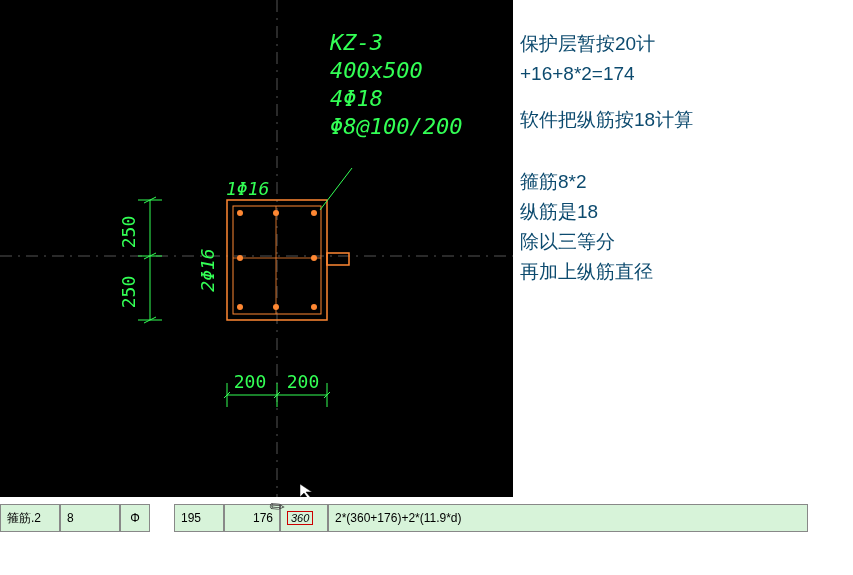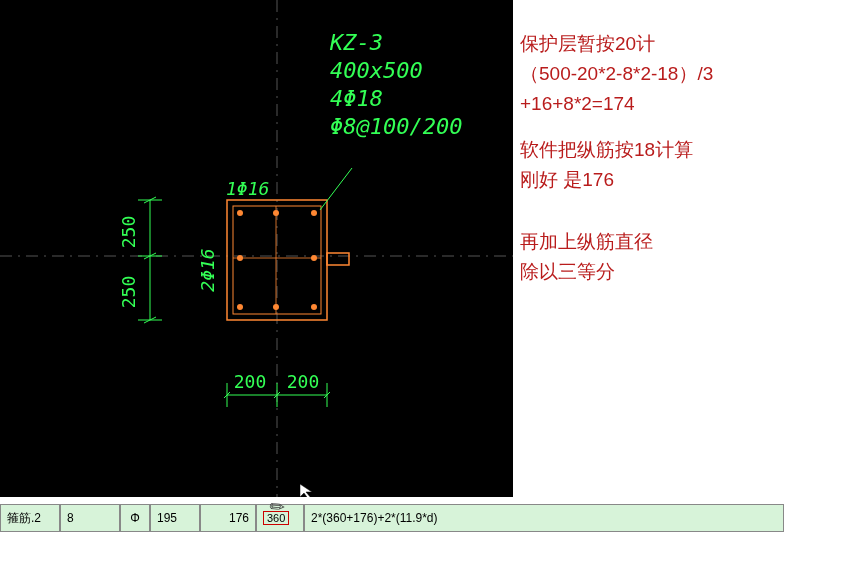--- a/index.html
+++ b/index.html
@@ -1,32 +1,32 @@
 <!DOCTYPE html>
 <html><head>
 <meta charset="utf-8">
 <style>
   * { box-sizing: border-box; margin: 0; padding: 0; }
   html, body { width: 853px; height: 575px; font-family: "Microsoft YaHei", SimSun, sans-serif; background: #fff; }
   .wrap { width: 853px; height: 575px; position: relative; }
   .cad { position: absolute; left: 0; top: 0; width: 513px; height: 497px; background: #000; }
   .cad-svg { position: absolute; left: 0; top: 0; }
-  .annot { position: absolute; left: 520px; top: 30px; width: 320px; color: #b91c1c; font-size: 19px; line-height: 28px; }
+  .annot { position: absolute; left: 520px; top: 30px; width: 320px; color: #0c4a6e; font-size: 19px; line-height: 28px; }
   .annot p { margin-bottom: 2px; }
   .gap { height: 16px; }
   .tablebar { position: absolute; left: 6; top: 504px; width: 846px; height: 34px; }
   .trow { display: flex; height: 28px; align-items: stretch; font-size: 12px; }
   .trow > div { border: 1px solid #888; padding: 4px 6px; background: #d7f3d9; display:flex; align-items:center; overflow:hidden; white-space:nowrap; }
   .c1 { width: 60px; }
   .c2 { width: 60px; }
   .c3 { width: 30px; justify-content:center; }
-  .c4 { width: 50px; padding-left:12px; }
+  .c4 { width: 50px; padding-left:12px;margin-left:24px; }
   .c5 { width: 56px; justify-content:flex-end; }
   .c6 { width: 48px; background:#fff; padding:2px 4px; }
-  .c6 span { display:inline-block; border:1px solid #c00; padding:0 3px; font-size:11px; }
+  .c6 span { display:inline-block; border:1px solid #c00; padding:0 3px; font-size:11px;font-style:italic; }
   .c7 { width: 480px; }
   .pencil { position:absolute; left:270px; top:-8px; font-size:18px; color:#444; transform:rotate(-40deg); }
 </style>
 </head>
 <body>
 
 <div class="wrap">
 
   <div class="cad">
     <svg class="cad-svg" width="513" height="497">
@@ -87,29 +87,29 @@
       <text x="226" y="195" fill="#33ff55" font-size="18" font-family="monospace" font-style="italic">1Φ16</text>
 
       <text x="214" y="270" fill="#33ff55" font-size="18" font-family="monospace" font-style="italic" transform="rotate(-90 214 270)" text-anchor="middle">2Φ16</text>
 
       <path d="M 300 484 L 300 497 L 304 493 L 309 500 L 311 498 L 306 492 L 312 492 Z" fill="#fff" stroke="#000" stroke-width="0.5"></path>
     </svg>
   </div>
 
   <div class="annot">
     <p>保护层暂按20计</p>
-    <p>（500-20*2-8*2-18）/3</p>
     <p>+16+8*2=174</p>
     <div class="gap"></div>
     <p>软件把纵筋按18计算</p>
-    <p>刚好 是176</p>
     <div class="gap"></div>
       <div class="gap"></div>
+    <p>箍筋8*2</p>
+    <p>纵筋是18</p>
+    <p>除以三等分</p>
     <p>再加上纵筋直径</p>
-    <p>除以三等分</p>
   </div>
 
   <div class="tablebar">
     <div class="pencil">✎</div>
     <div class="trow">
       <div class="c1">箍筋.2</div>
       <div class="c2">8</div>
       <div class="c3">Φ</div>
       <div class="c4">195</div>
       <div class="c5">176</div>

